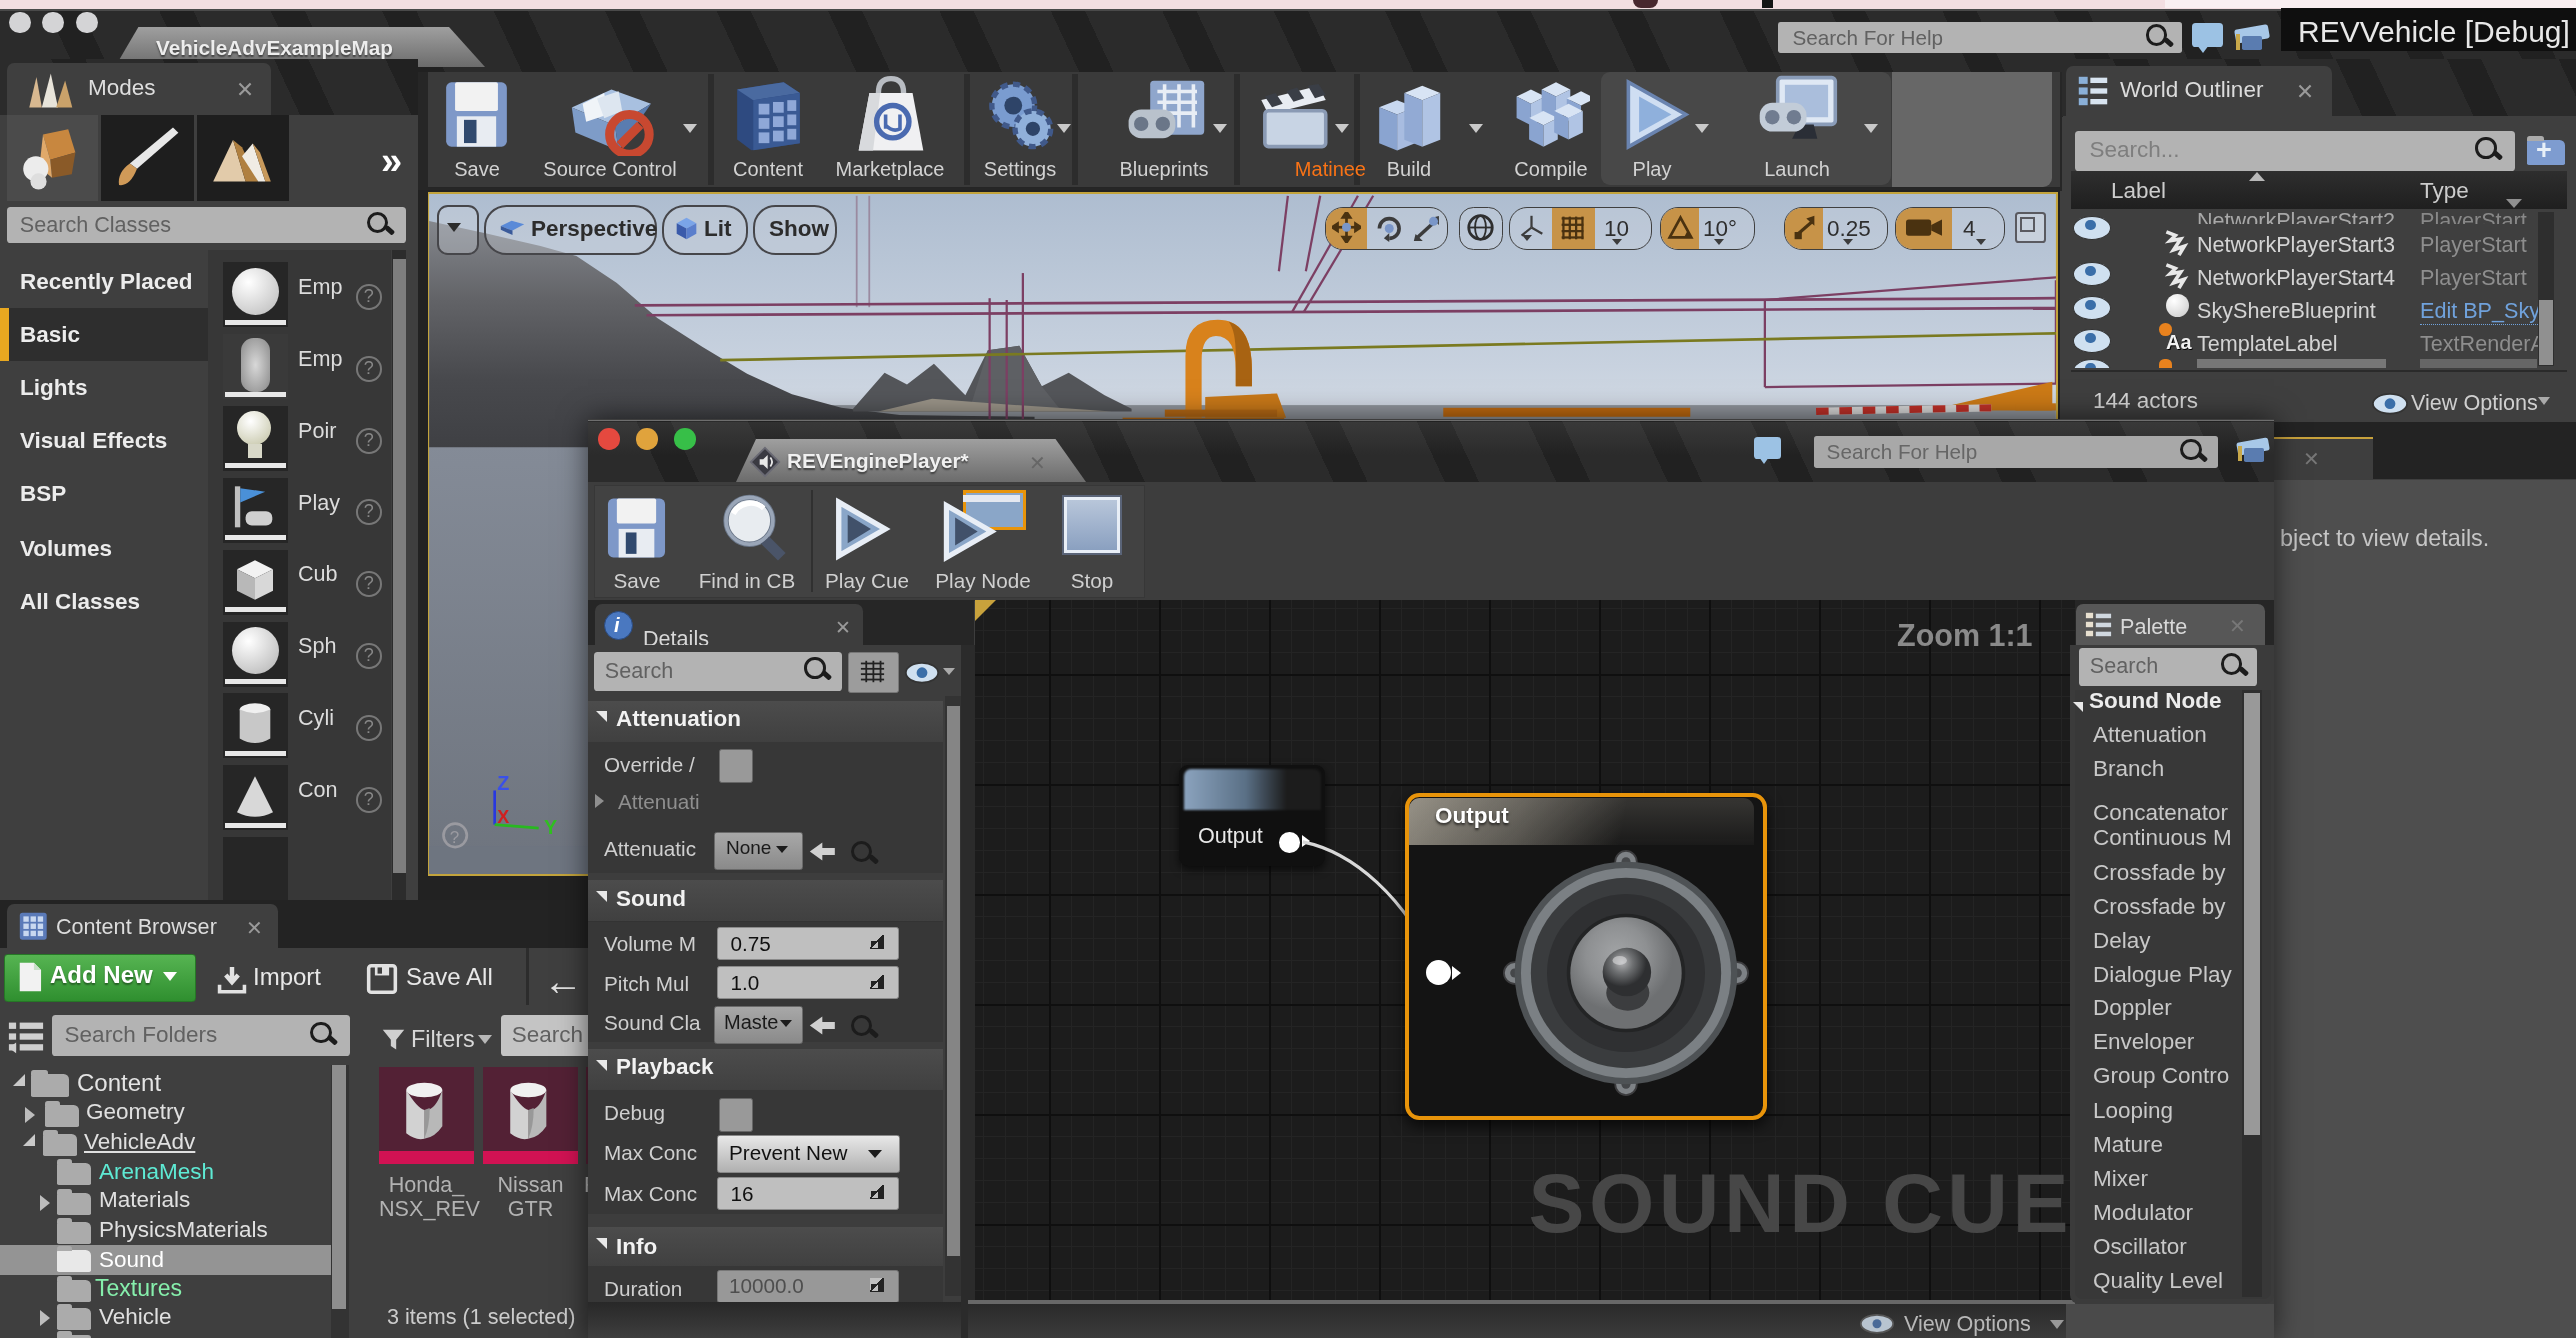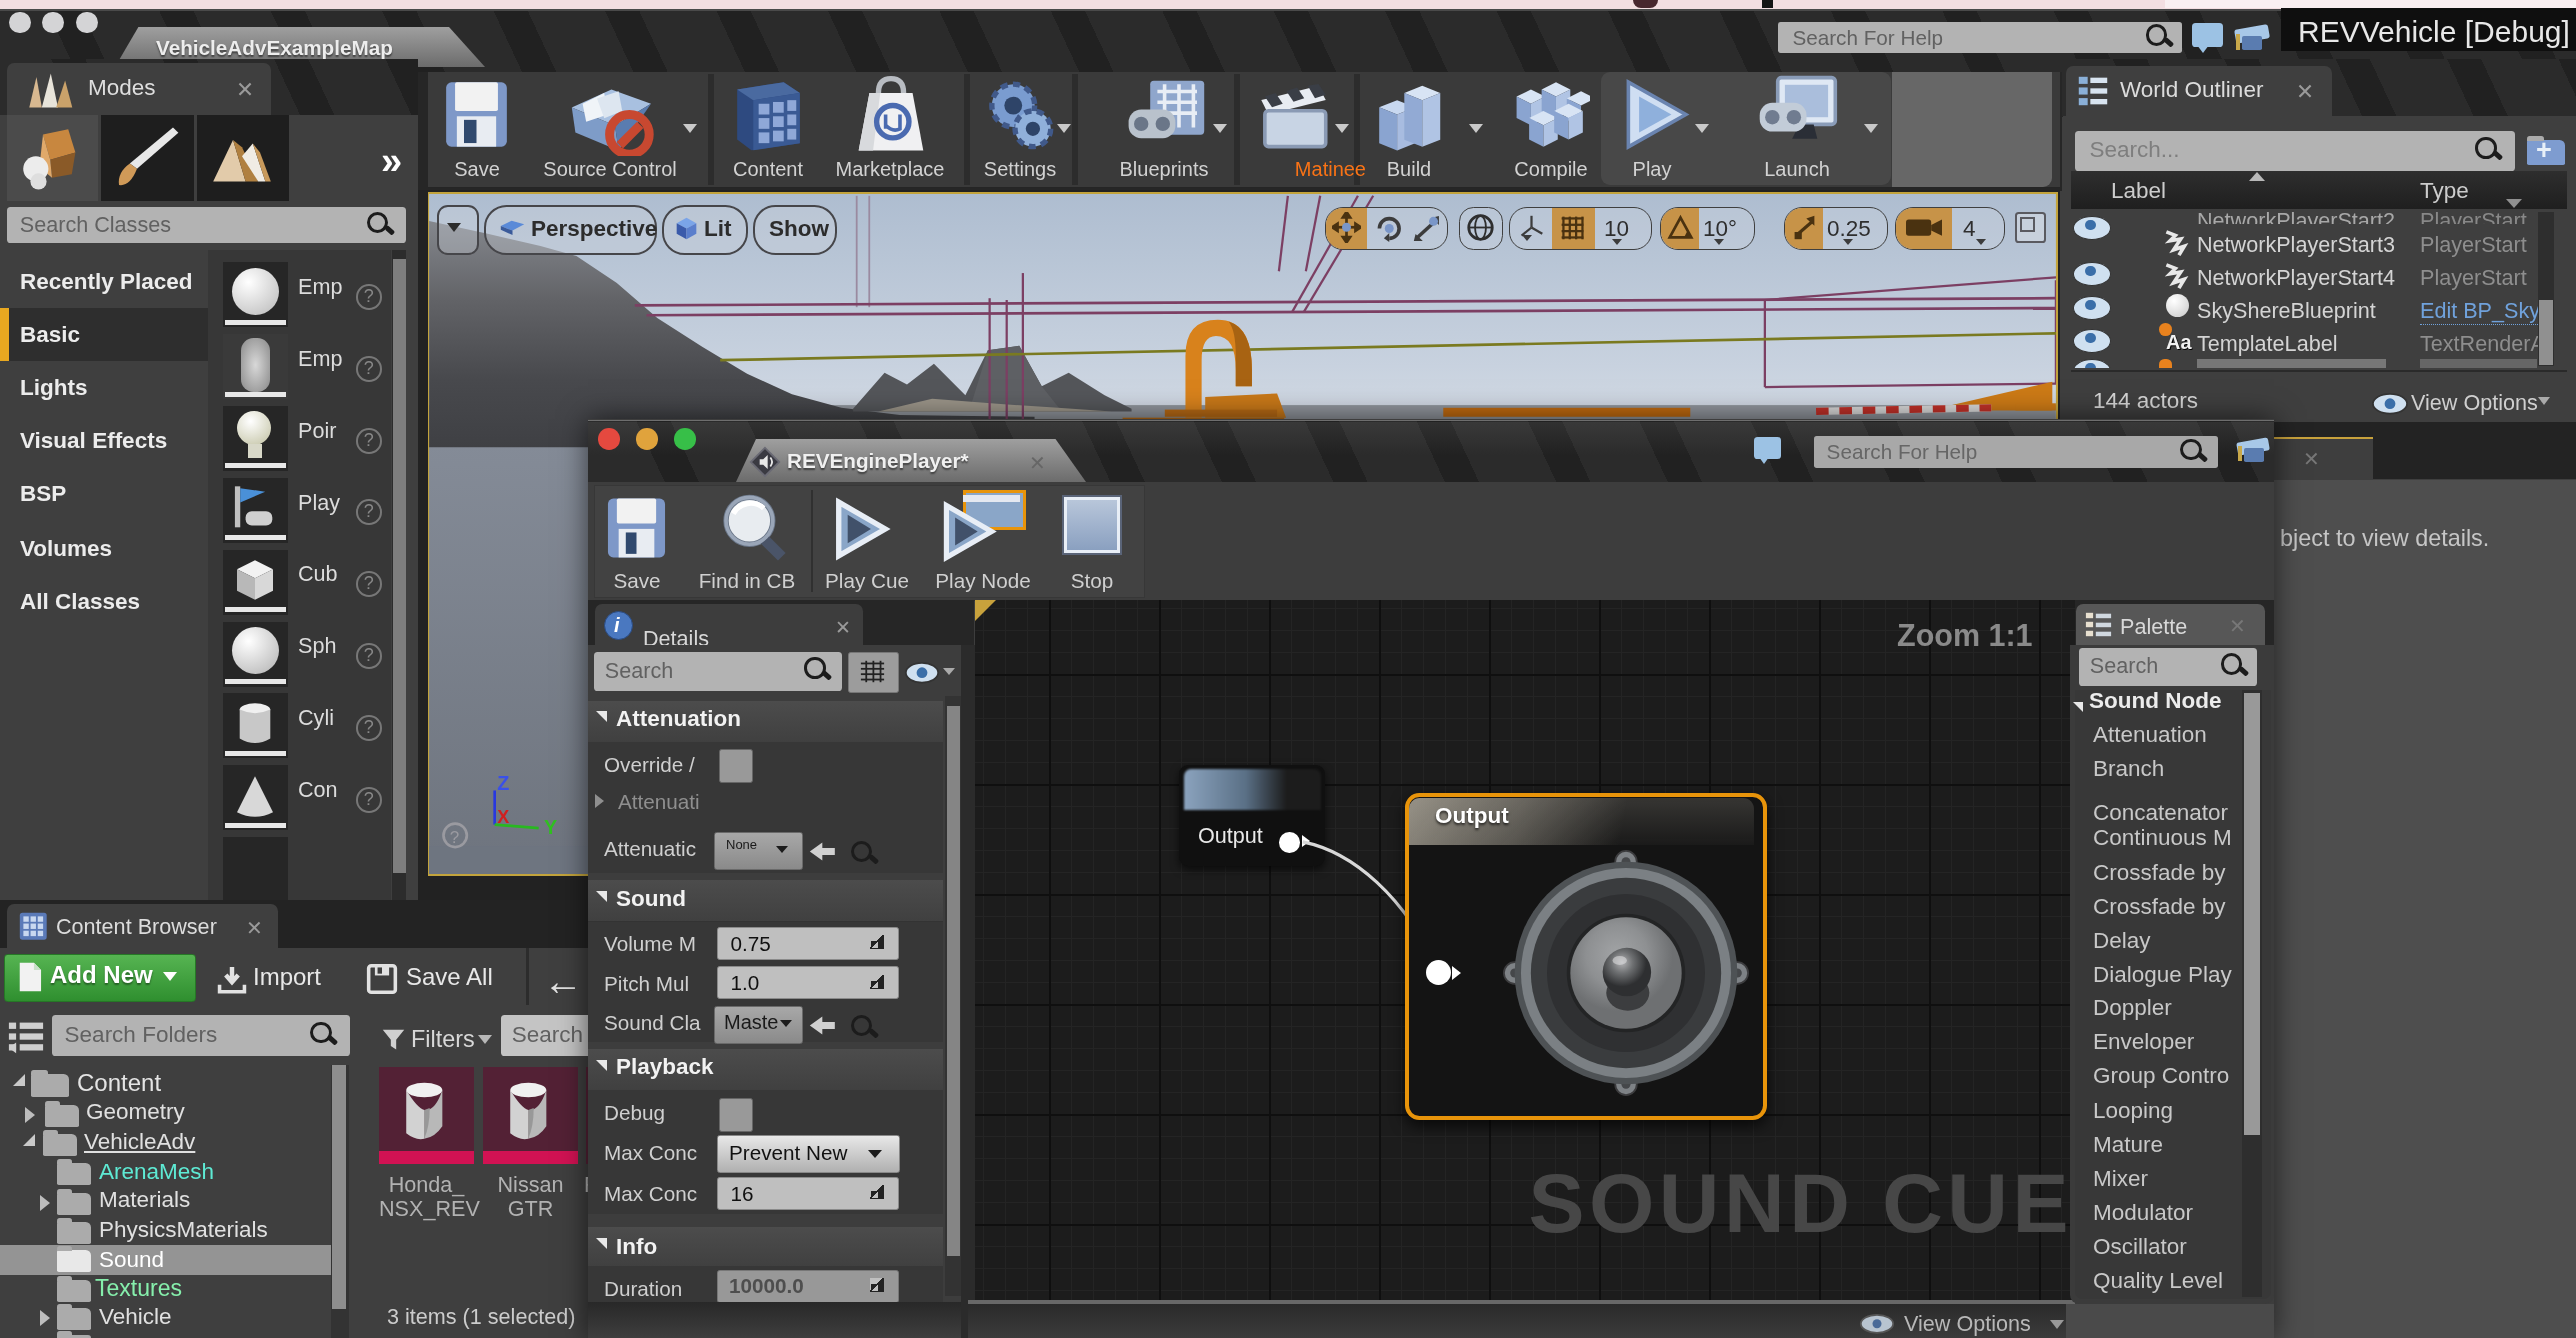--- a/index.html
+++ b/index.html
@@ -747,21 +747,21 @@
 <div class="a" style="left:588px;top:701px;width:355px;height:41px;background:linear-gradient(#4c4c4c,#404040);border-bottom:0.9px solid #333;"></div>
 <div class="hdrtri" style="left:596px;top:711px;"></div>
 <div class="a" style="left:616px;top:706px;font-size:22.5px;font-weight:bold;color:#f2f2f2;">Attenuation</div>
 <div class="a" style="left:588px;top:742px;width:355px;height:131px;background:#373737;"></div>
 <div class="a" style="left:604px;top:753px;font-size:20.7px;color:#cfcfcf;">Override /</div>
 <div class="a" style="left:719px;top:749px;width:32px;height:32px;background:#999;border:0.9px solid #666;border-radius:2.7px;"></div>
 <div class="tri-r" style="left:595px;top:794px;border-left-color:#8f8f8f;border-top-width:7.2px;border-bottom-width:7.2px;border-left-width:9px;"></div>
 <div class="a" style="left:618px;top:790px;font-size:20.7px;color:#8f8f8f;">Attenuati</div>
 <div class="a" style="left:604px;top:837px;font-size:20.7px;color:#cfcfcf;">Attenuatic</div>
 <div class="a" style="left:714px;top:832px;width:87px;height:36px;background:linear-gradient(#a8a8a8,#8a8a8a);border-radius:2.7px;border:0.9px solid #6a6a6a;"></div>
-<div class="a" style="left:726px;top:837px;font-size:13px;color:#1a1a1a;">None</div>
+<div class="a" style="left:726px;top:837px;font-size:19px;color:#1a1a1a;">None</div>
 <div class="dn" style="left:776px;top:846px;border-left-width:6.3px;border-right-width:6.3px;border-top-width:7.2px;"></div>
 <svg class="a" style="left:808px;top:839px;" width="34" height="25" viewBox="0 0 38 28">
     <path d="M2 14 L16 4 L16 10 L30 10 L30 18 L16 18 L16 24Z" fill="#d0d0d0"></path>
   </svg>
 <span class="mg" style="left:851px;top:841px;">
     <style></style>
   </span>
 <div class="a" style="left:588px;top:880px;width:355px;height:41px;background:linear-gradient(#4c4c4c,#404040);border-bottom:0.9px solid #333;"></div>
 <div class="hdrtri" style="left:596px;top:891px;"></div>
 <div class="a" style="left:616px;top:886px;font-size:22.5px;font-weight:bold;color:#f2f2f2;">Sound</div>
@@ -798,21 +798,21 @@
 <div class="val" style="left:717px;top:1177px;width:180px;height:30.5px;">
     <span style="position:absolute;left:12.6px;top:3.6px;font-size:20.7px;">16</span>
   </div>
 <div class="diag" style="left:868px;top:1183px;"></div>
 <div class="a" style="left:588px;top:1227px;width:355px;height:40px;background:linear-gradient(#4c4c4c,#404040);border-bottom:0.9px solid #333;"></div>
 <div class="hdrtri" style="left:596px;top:1238px;"></div>
 <div class="a" style="left:616px;top:1234px;font-size:22.5px;font-weight:bold;color:#f2f2f2;">Info</div>
 <div class="a" style="left:588px;top:1266px;width:355px;height:36px;background:#373737;"></div>
 <div class="a" style="left:604px;top:1277px;font-size:20.7px;color:#cfcfcf;">Duration</div>
 <div class="a" style="left:717px;top:1270px;width:180px;height:30.5px;background:#989898;border-radius:2.7px;border:0.9px solid #777;"></div>
-<div class="a" style="left:729px;top:1274px;font-size:20.7px;color:#4e4e4e;font-weight:bold;">10000.0</div>
+<div class="a" style="left:729px;top:1274px;font-size:20.7px;color:#4e4e4e;">10000.0</div>
 <div class="diag" style="left:868px;top:1276px;"></div>
 <div class="a" style="left:588px;top:1302px;width:386px;height:36px;background:linear-gradient(#282828,#3e3e3e);"></div>
 
 <div class="a" style="left:961px;top:645px;width:13.5px;height:693px;background:#2b2b2b;"></div>
 <div class="a" style="left:975px;top:600px;width:1100px;height:700px;background:#1c1c1c;background-image:linear-gradient(#0f0f0f 1.8px,transparent 1.8px),linear-gradient(90deg,#0f0f0f 1.8px,transparent 1.8px),linear-gradient(#242424 0.9px,transparent 0.9px),linear-gradient(90deg,#242424 0.9px,transparent 0.9px);background-size:110px 110px,110px 110px,22px 22px,22px 22px;background-position:-36px -36px,-36px -36px,-36px -36px,-36px -36px;"></div>
 <div class="a" style="left:975px;top:600px;width:0;height:0;border-right:21.6px solid transparent;border-top:21.6px solid #c8a23c;"></div>
 <div class="a" style="left:1897px;top:618px;font-size:30.5px;font-weight:bold;color:#8a8a8a;">Zoom 1:1</div>
 <div class="a" style="left:1179px;top:765px;width:146px;height:101px;background:#101010;border-radius:9px;box-shadow:0 3.6px 9px rgba(0,0,0,.6);"></div>
 <div class="a" style="left:1184px;top:769px;width:137px;height:41px;background:linear-gradient(90deg,#8ba3be,#5a7086 45%,#1c1c1c 75%);border-radius:7.2px 7.2px 0 0;filter:blur(0.9px);"></div>
 <div class="a" style="left:1198px;top:823px;font-size:21.6px;color:#e8e8e8;">Output</div>

